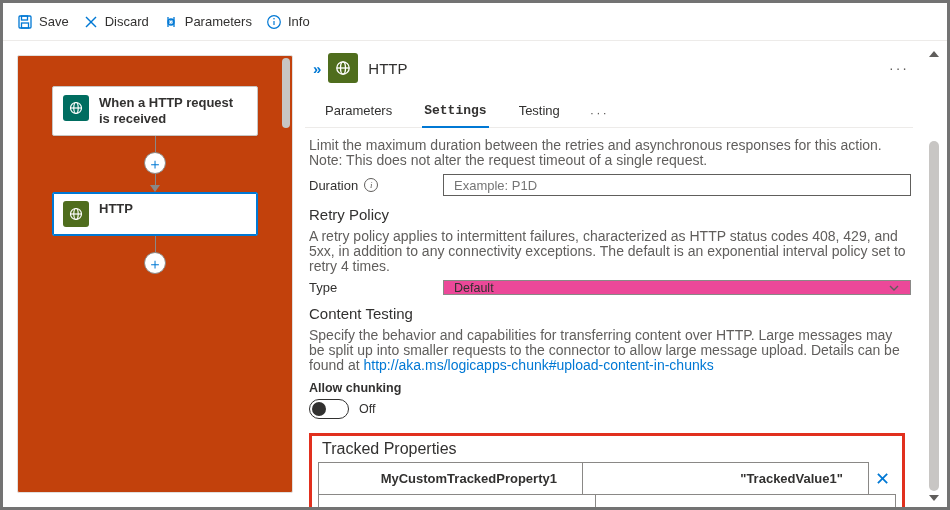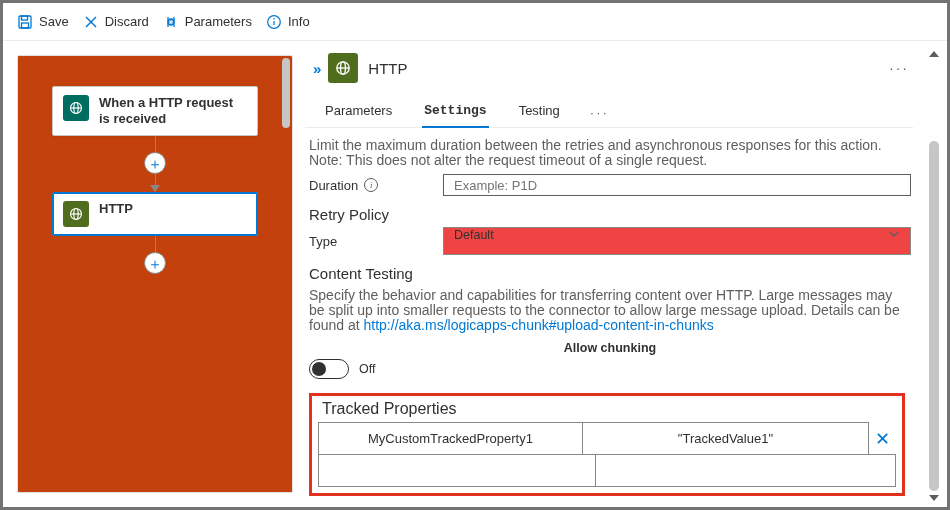--- a/index.html
+++ b/index.html
@@ -128,42 +128,42 @@
   .section-title { font-size:15px; font-weight:400; color:#323130; margin:8px 0 2px;}
   .link { color:#0078d4; text-decoration:none; }
 
   .form-row { display:flex; align-items:center; gap:14px; margin:4px 0 10px;}
   .form-row .field-label { width:120px; font-size:13px; display:flex; align-items:center; gap:6px;}
   .textbox {
     flex:1; height:22px; border:1px solid #605e5c; background:#fff; padding:0 10px;
     font-family:inherit; font-size:13px; color:#323130;
   }
   .selectbox {
-    flex:1; height:28px; border:1px solid #8a8886; background:#ef4444; padding:0 10px;
-    display:flex; align-items:flex-start; justify-content:space-between;
+    flex:1; height:15px; border:1px solid #8a8886; background:#ec4899; padding:0 10px;
+    display:flex; align-items:center; justify-content:space-between;
   }
   .selectbox .chev-d { color:#605e5c;}
   .info-ic { width:14px;height:14px;border:1px solid #605e5c;border-radius:50%;display:inline-flex;align-items:center;justify-content:center;font-size:9px;color:#605e5c;font-style:italic;font-family:Georgia,serif;}
 
-  .bold-label { font-weight:600; font-size:12.5px; margin-top:8px;text-align:center;}
+  .bold-label { font-weight:600; font-size:12.5px; margin-top:8px;}
   .toggle-row { display:flex; align-items:center; gap:10px; margin:4px 0 14px;}
   .toggle {
     width:40px;height:20px;border:1px solid #323130;border-radius:10px;position:relative;background:#fff;
   }
   .toggle .knob {
     position:absolute; left:2px; top:2px; width:14px;height:14px;border-radius:50%;background:#323130;
   }
 
   .tracked-wrap {
     border:3px solid #e1301e; padding:4px 6px 6px; margin-top:2px; margin-right:6px;
   }
   .tp-title { font-size:16px; margin:0 0 4px 4px;}
   .tp-table { width:100%; border-collapse:collapse;}
   .tp-table td, .tp-table th {
-    border:1px solid #8a8886; padding:6px 10px; font-size:13px; font-weight:400; text-align:center;
+    border:1px solid #8a8886; padding:6px 25px; font-size:13px; font-weight:700; text-align:right;
   }
   .tp-row-input td { height:32px; }
   .tp-x { color:#0078d4; font-size:18px; padding:0 6px; cursor:pointer; }
   .tp-row-top { display:flex; align-items:center; }
   .tp-row-top .tp-table-holder { flex:1; }
 </style>
 </head>
 <body>
 
 <div class="root">
@@ -289,20 +289,21 @@
 
         <div class="form-row">
           <div class="field-label">
             <span>Duration</span>
             <span class="info-ic">i</span>
           </div>
           <input class="textbox" placeholder="Example: P1D" style="">
         </div>
 
         <div class="section-title">Retry Policy</div>
+        <div class="help">A retry policy applies to intermittent failures, characterized as HTTP status codes 408, 429, and 5xx, in addition to any connectivity exceptions. The default is an exponential interval policy set to retry 4 times.</div>
         <div class="form-row">
           <div class="field-label">Type</div>
           <div class="selectbox">
             <span>Default</span>
             <span class="chev-d">
               <svg width="12" height="12" viewBox="0 0 12 12" fill="none" stroke="#605e5c" stroke-width="1.4">
                   <polyline points="2,4 6,8 10,4"></polyline>
                 </svg>
             </span>
           </div>

